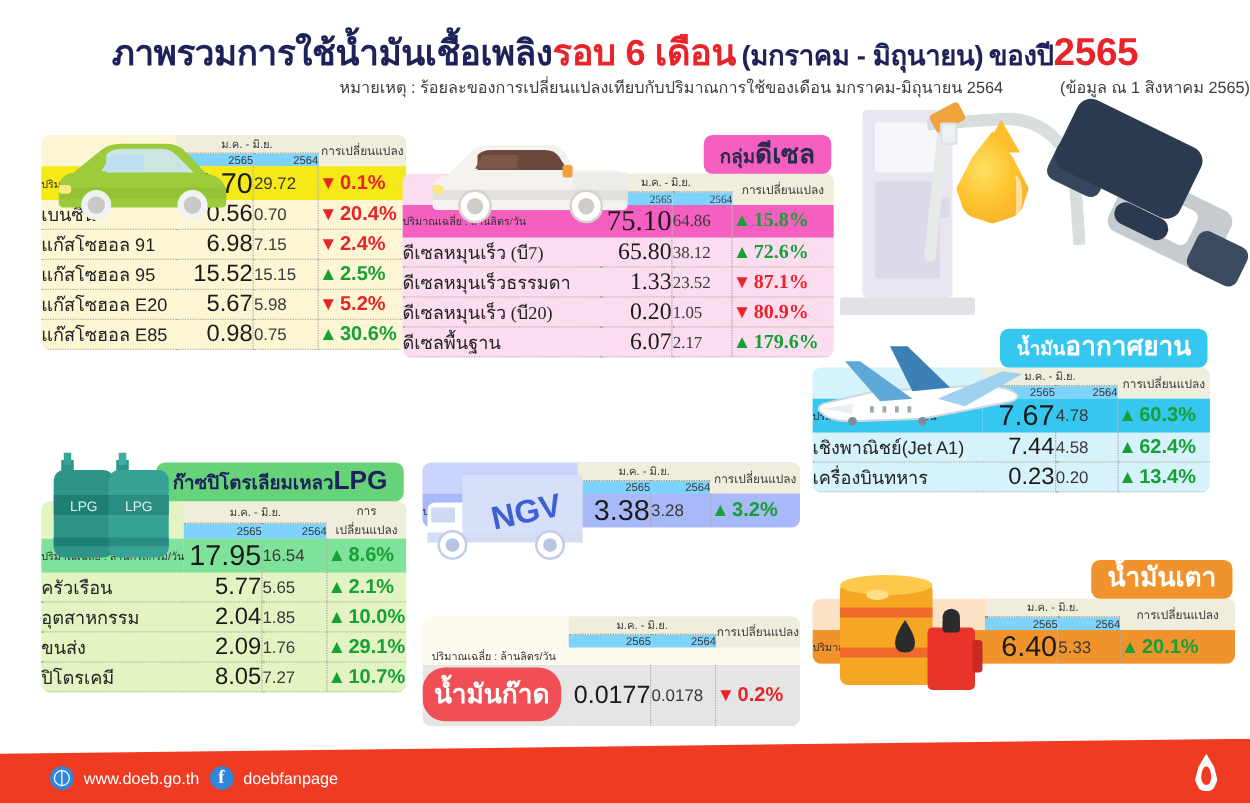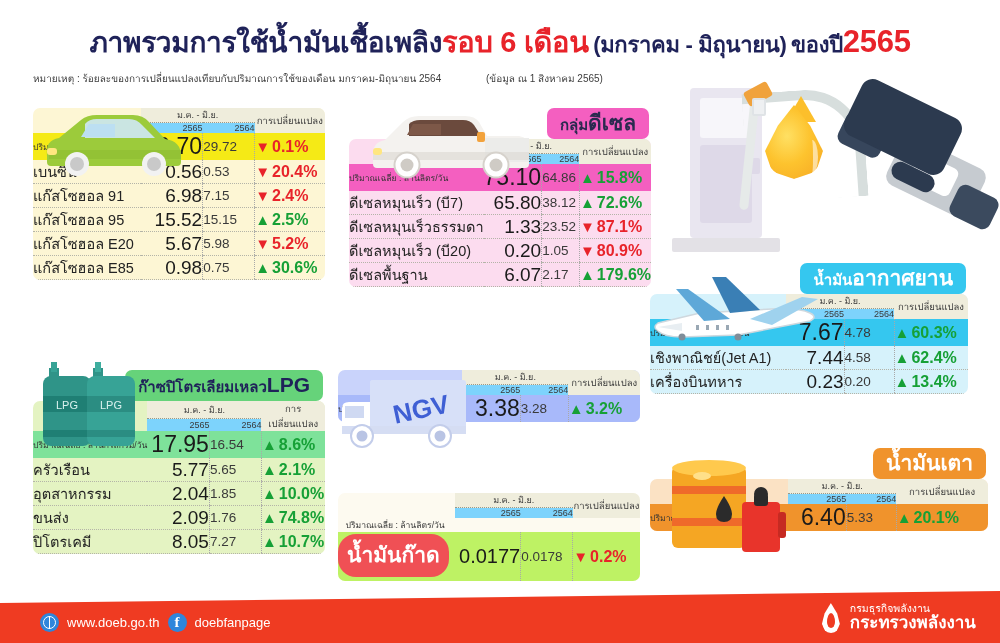--- a/index.html
+++ b/index.html
@@ -41,21 +41,21 @@
 
   
   .header { position:absolute; left:0; top:0; width:1000px; z-index:5; }
   .title { text-align:center; padding:26px 18px 0; line-height:1.05; white-space:nowrap; }
   .title span { font-weight:bold; letter-spacing:-0.3px; }
   .t-navy { color:#1f2259; font-size:28px; }
   .t-red  { color:#e8232a; font-size:29px; }
   .t-navy-sm { color:#1f2259; font-size:22px; }
   .t-red-big { color:#e8232a; font-size:31px; }
 
-  .subtitle { margin-top:12px; padding-left:33px; font-size:10px; color:#3d3d3d; white-space:nowrap; }
+  .subtitle { padding-left:33px; font-size:13px; color:#3d3d3d; white-space:nowrap;text-align:right; }
   .subtitle .note2 { display:inline-block; margin-left:42px; }
 
   
   .card { position:absolute; z-index:3; }
   .panel { border-radius:7px; overflow:hidden; }
 
   .badge {
     display:inline-block; font-weight:bold; color:#1f2259;
     border-radius:7px; padding:3px 13px 4px; white-space:nowrap; line-height:1.15;
   }
@@ -85,21 +85,21 @@
 
   
   #card-benzine { left:33px; top:108px; width:292px; }
   #card-benzine .panel { background:#fdf6d4; }
   #card-benzine .badge { background:#f5ea16; }
   #card-benzine .hl td { background:#f5ea16; }
   #card-benzine .badge-wrap{ text-align:right; padding-right:2px; }
   .car-art{position:absolute;left:-4px;top:-4px;width:170px;height:76px;z-index:4;}
 
   
-  #card-diesel { left:349px; top:108px; width:302px; }
+  #card-diesel { left:322px; top:108px; width:345px;font-family:Liberation Serif, serif; }
   #card-diesel .panel { background:#fcdcef; }
   #card-diesel .badge { background:#f45fc0; color:#2a2a4f; }
   #card-diesel .hl td { background:#f45fc0; }
   #card-diesel .badge-wrap{ text-align:right; padding-right:2px; }
   .truck-art{position:absolute;left:10px;top:-6px;width:180px;height:84px;z-index:4;}
 
   
   #card-lpg { left:33px; top:370px; width:292px; }
   #card-lpg .panel { background:#e4f3c2; }
   #card-lpg .badge { background:#66d37a; color:#1f2259; }
@@ -113,21 +113,21 @@
   #card-ngv .badge { background:#8fa4f7; color:#1f2259; }
   #card-ngv .hl td { background:#a8b9fa; }
   #card-ngv .badge-wrap{ text-align:right; padding-right:2px; }
   .ngv-art{position:absolute;left:-2px;top:2px;width:160px;height:92px;z-index:4;}
 
   
   #card-kero { left:338px; top:493px; width:302px; }
   #card-kero .panel { background:#fdfaf0; }
   #card-kero .kero-name { background:#f05055; color:#ffffff; font-size:21px; font-weight:bold;
       border-radius:18px; text-align:center; padding:4px 8px 6px; white-space:nowrap; }
-  #card-kero .hl td { background:#bef264; }
+  #card-kero .hl td { background:#e5e5e5; }
 
   
   #card-avia { left:650px; top:263px; width:318px; }
   #card-avia .panel { background:#d6f2fb; }
   #card-avia .badge { background:#35c7ef; color:#ffffff; }
   #card-avia .hl td { background:#35c7ef; }
   #card-avia .badge-wrap{ text-align:right; padding-right:2px; }
   .plane-art{position:absolute;left:-8px;top:2px;width:200px;height:108px;z-index:4;}
 
   
@@ -230,21 +230,21 @@
         <td class="v2">29.72</td>
         <td class="chg">
           <span class="arrow down">▼</span><span class="pct down">0.1%</span>
         </td>
       </tr>
       </tbody>
         <tbody>
           <tr class="rowline">
             <td class="lbl">เบนซิน</td>
             <td class="v1">0.56</td>
-            <td class="v2">0.53</td>
+            <td class="v2">0.70</td>
             <td class="chg"><span class="arrow down">▼</span><span class="pct down">20.4%</span></td>
           </tr>
           <tr class="rowline">
             <td class="lbl">แก๊สโซฮอล 91</td>
             <td class="v1">6.98</td>
             <td class="v2">7.15</td>
             <td class="chg"><span class="arrow down">▼</span><span class="pct down">2.4%</span></td>
           </tr>
           <tr class="rowline">
             <td class="lbl">แก๊สโซฮอล 95</td>
@@ -390,21 +390,21 @@
           <tr class="rowline">
             <td class="lbl">อุตสาหกรรม</td>
             <td class="v1">2.04</td>
             <td class="v2">1.85</td>
             <td class="chg"><span class="arrow up">▲</span><span class="pct up">10.0%</span></td>
           </tr>
           <tr class="rowline">
             <td class="lbl">ขนส่ง</td>
             <td class="v1">2.09</td>
             <td class="v2">1.76</td>
-            <td class="chg"><span class="arrow up">▲</span><span class="pct up">74.8%</span></td>
+            <td class="chg"><span class="arrow up">▲</span><span class="pct up">29.1%</span></td>
           </tr>
           <tr class="rowline">
             <td class="lbl">ปิโตรเคมี</td>
             <td class="v1">8.05</td>
             <td class="v2">7.27</td>
             <td class="chg"><span class="arrow up">▲</span><span class="pct up">10.7%</span></td>
           </tr>
         </tbody>
     </table>
   </div>
@@ -586,18 +586,14 @@
     <span class="f-icon globe"></span>
     <span class="f-text">www.doeb.go.th</span>
     <span class="f-icon fb">f</span>
     <span class="f-text">doebfanpage</span>
   </div>
   <div class="footer-right">
     <span class="flame">
       <span class="flame-o"></span>
         <span class="flame-i"></span>
     </span>
-    <span class="agency">
-      <span class="a1">กรมธุรกิจพลังงาน</span>
-      <span class="a2">กระทรวงพลังงาน</span>
-    </span>
   </div>
 </div>
 
 </body></html>

